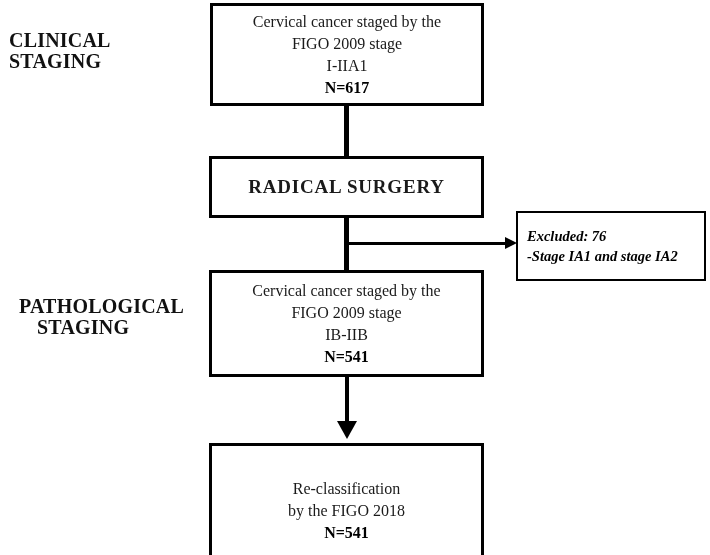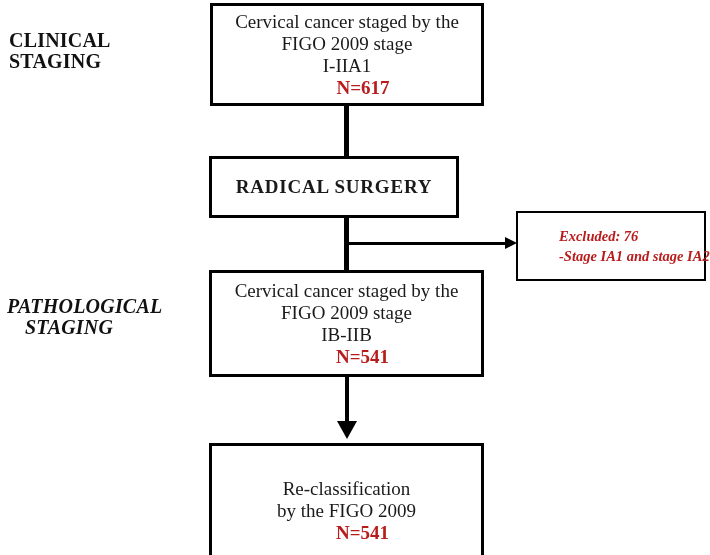--- a/index.html
+++ b/index.html
@@ -16,50 +16,50 @@
   .stage-label{
     position:absolute;
     font-weight:bold;
     font-size:20px;
     line-height:21px;
     letter-spacing:0.2px;
     color:#111111;
     white-space:pre-line;
   }
   #clinical-staging-label{ left:9px;  top:9px;  }
-  #pathological-staging-label{ left:7px; top:275px;font-style:italic; }
+  #pathological-staging-label{ left:19px; top:275px; }
   #pathological-staging-label .l2{ display:block; padding-left:18px; }
   #clinical-staging-label .l2{ display:block; }
 
   
   .node{
     position:absolute;
     box-sizing:border-box;
     background:#ffffff;
     border:3px solid #000000;
     display:flex;
     flex-direction:column;
     align-items:center;
     justify-content:center;
     text-align:center;
   }
   .node .line{
     display:block;
-    font-size:19px;
+    font-size:16px;
     line-height:22px;
     white-space:nowrap;
     color:#1a1a1a;
   }
-  .node .line.bold{ font-weight:bold; color:#b91c1c;margin-left:32px; }
+  .node .line.bold{ font-weight:bold; color:#000000; }
 
   
   #box-clinical-cohort{ left:210px; top:3px; width:274px; height:103px; }
 
   
-  #box-radical-surgery{ left:209px; top:156px; width:250px; height:62px; }
+  #box-radical-surgery{ left:209px; top:156px; width:275px; height:62px; }
   #box-radical-surgery .line{
     font-size:19px;
     font-weight:bold;
     letter-spacing:0.8px;
   }
 
   
   #box-pathological-cohort{ left:209px; top:270px; width:275px; height:107px; }
 
   
@@ -156,17 +156,17 @@
     <span class="line">FIGO 2009 stage</span>
     <span class="line">IB-IIB</span>
     <span class="line bold">N=541</span>
   </div>
 
   <div class="conn" id="conn-pathological-to-reclass"></div>
   <div id="arrowhead-reclass"></div>
 
   <div class="node" id="box-reclassification">
     <span class="line">Re-classification</span>
-    <span class="line">by the FIGO 2009</span>
+    <span class="line">by the FIGO 2018</span>
     <span class="line bold">N=541</span>
   </div>
 
 </div>
 
 </body></html>

